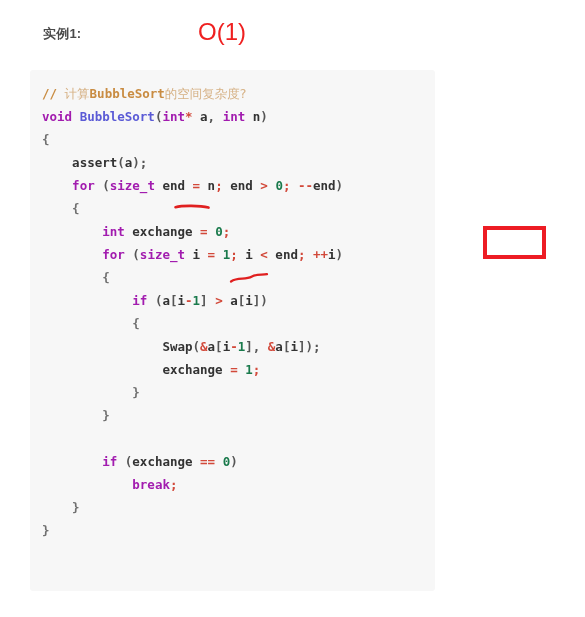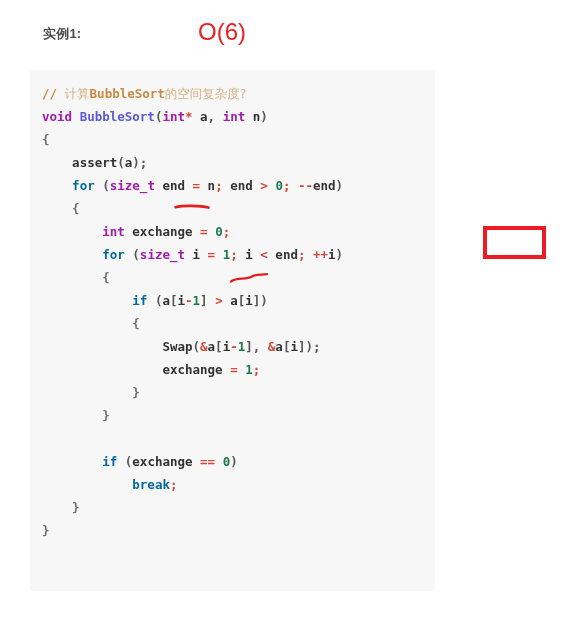--- a/index.html
+++ b/index.html
@@ -66,21 +66,21 @@
     color: #333333;
     font-weight: bold;
   }
   .code-line { display: block; height: 23px; }
   .ln { white-space: pre; }
 
   
   .t-comment  { color: #c98c42; font-weight: bold; }
   .t-comment-cn { color: #d6b184; font-weight: normal; font-family: "DejaVu Sans", sans-serif; }
   .t-keyword  { color: #a21caf; }   
-  .t-control  { color: #0369a1; }   
+  .t-control  { color: #a21caf; }   
   .t-func     { color: #5b5bd6; }   
   .t-plain    { color: #333333; }
   .t-op       { color: #d2493a; }   
   .t-num      { color: #1a7a4c; }   
   .t-punct    { color: #555555; }
   .t-brace    { color: #707070; }
 
   
   .annot { position: absolute; pointer-events: none; }
   #annot-underline-end {
@@ -106,21 +106,21 @@
     border: 4px solid #ed1c24;
     background: #ffffff;
     box-sizing: border-box;
   }
 </style>
 </head>
 <body>
 
 <div id="header">
   <div id="example-label">实例1:</div>
-  <div id="complexity-value">O(6)</div>
+  <div id="complexity-value">O(1)</div>
 </div>
 
 <div id="code-block">
   <pre id="code-pre"><span class="code-line"><span class="t-comment ln">// </span><span class="t-comment-cn ln">计算</span><span class="t-comment ln">BubbleSort</span><span class="t-comment-cn ln">的空间复杂度?</span></span><span class="code-line"><span class="t-keyword ln">void</span><span class="t-plain ln"> </span><span class="t-func ln">BubbleSort</span><span class="t-punct ln">(</span><span class="t-keyword ln">int</span><span class="t-op ln">*</span><span class="t-plain ln"> a</span><span class="t-punct ln">, </span><span class="t-keyword ln">int</span><span class="t-plain ln"> n</span><span class="t-punct ln">)</span></span><span class="code-line"><span class="t-brace ln">{</span></span><span class="code-line"><span class="t-plain ln">    assert</span><span class="t-punct ln">(</span><span class="t-plain ln">a</span><span class="t-punct ln">);</span></span><span class="code-line"><span class="t-plain ln">    </span><span class="t-control ln">for</span><span class="t-plain ln"> </span><span class="t-punct ln">(</span><span class="t-keyword ln">size_t</span><span class="t-plain ln"> end </span><span class="t-op ln">=</span><span class="t-plain ln"> n</span><span class="t-op ln">;</span><span class="t-plain ln"> end </span><span class="t-op ln">&gt;</span><span class="t-plain ln"> </span><span class="t-num ln">0</span><span class="t-op ln">;</span><span class="t-plain ln"> </span><span class="t-op ln">--</span><span class="t-plain ln">end</span><span class="t-punct ln">)</span></span><span class="code-line"><span class="t-brace ln">    {</span></span><span class="code-line"><span class="t-plain ln">        </span><span class="t-keyword ln">int</span><span class="t-plain ln"> exchange </span><span class="t-op ln">=</span><span class="t-plain ln"> </span><span class="t-num ln">0</span><span class="t-op ln">;</span></span><span class="code-line"><span class="t-plain ln">        </span><span class="t-control ln">for</span><span class="t-plain ln"> </span><span class="t-punct ln">(</span><span class="t-keyword ln">size_t</span><span class="t-plain ln"> i </span><span class="t-op ln">=</span><span class="t-plain ln"> </span><span class="t-num ln">1</span><span class="t-op ln">;</span><span class="t-plain ln"> i </span><span class="t-op ln">&lt;</span><span class="t-plain ln"> end</span><span class="t-op ln">;</span><span class="t-plain ln"> </span><span class="t-op ln">++</span><span class="t-plain ln">i</span><span class="t-punct ln">)</span></span><span class="code-line"><span class="t-brace ln">        {</span></span><span class="code-line"><span class="t-plain ln">            </span><span class="t-control ln">if</span><span class="t-plain ln"> </span><span class="t-punct ln">(</span><span class="t-plain ln">a</span><span class="t-punct ln">[</span><span class="t-plain ln">i</span><span class="t-op ln">-</span><span class="t-num ln">1</span><span class="t-punct ln">]</span><span class="t-plain ln"> </span><span class="t-op ln">&gt;</span><span class="t-plain ln"> a</span><span class="t-punct ln">[</span><span class="t-plain ln">i</span><span class="t-punct ln">])</span></span><span class="code-line"><span class="t-brace ln">            {</span></span><span class="code-line"><span class="t-plain ln">                Swap</span><span class="t-punct ln">(</span><span class="t-op ln">&amp;</span><span class="t-plain ln">a</span><span class="t-punct ln">[</span><span class="t-plain ln">i</span><span class="t-op ln">-</span><span class="t-num ln">1</span><span class="t-punct ln">], </span><span class="t-op ln">&amp;</span><span class="t-plain ln">a</span><span class="t-punct ln">[</span><span class="t-plain ln">i</span><span class="t-punct ln">]);</span></span><span class="code-line"><span class="t-plain ln">                exchange </span><span class="t-op ln">=</span><span class="t-plain ln"> </span><span class="t-num ln">1</span><span class="t-op ln">;</span></span><span class="code-line"><span class="t-brace ln">            }</span></span><span class="code-line"><span class="t-brace ln">        }</span></span><span class="code-line"><span class="t-plain ln"> </span></span><span class="code-line"><span class="t-plain ln">        </span><span class="t-control ln">if</span><span class="t-plain ln"> </span><span class="t-punct ln">(</span><span class="t-plain ln">exchange </span><span class="t-op ln">==</span><span class="t-plain ln"> </span><span class="t-num ln">0</span><span class="t-punct ln">)</span></span><span class="code-line"><span class="t-plain ln">            </span><span class="t-control ln">break</span><span class="t-op ln">;</span></span><span class="code-line"><span class="t-brace ln">    }</span></span><span class="code-line"><span class="t-brace ln">}</span></span></pre>
 </div>
 
 <svg class="annot" id="annot-underline-end" viewBox="0 0 36 7">
   <path d="M1.5 4.2 C 8 2.4, 26 2.4, 34.5 4.6" stroke="#e02020" stroke-width="2.6" fill="none" stroke-linecap="round"></path>
 </svg>
 

